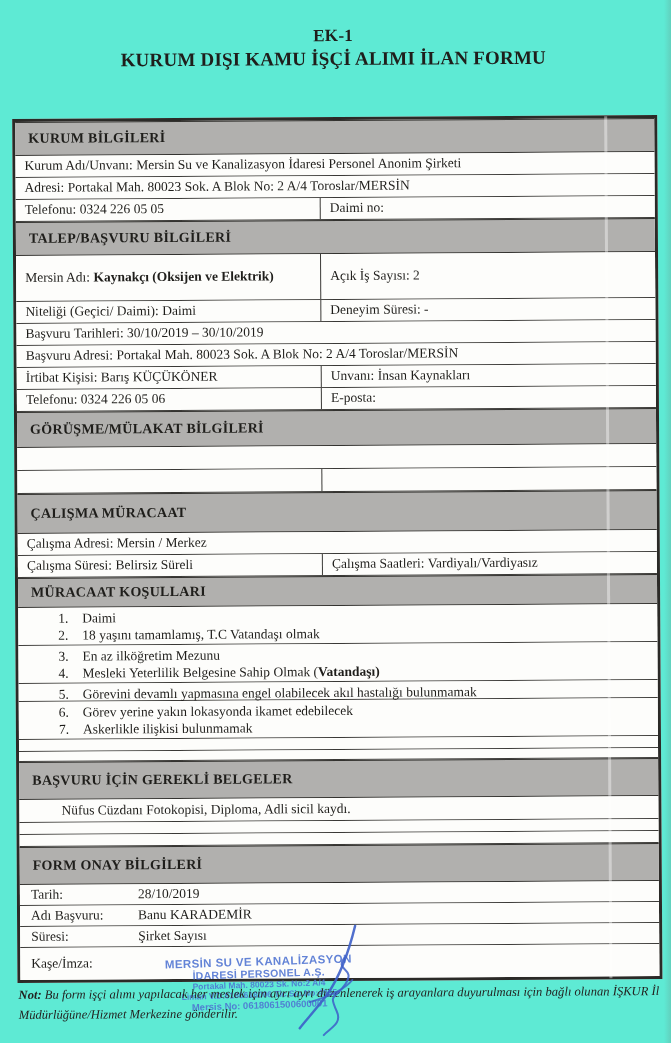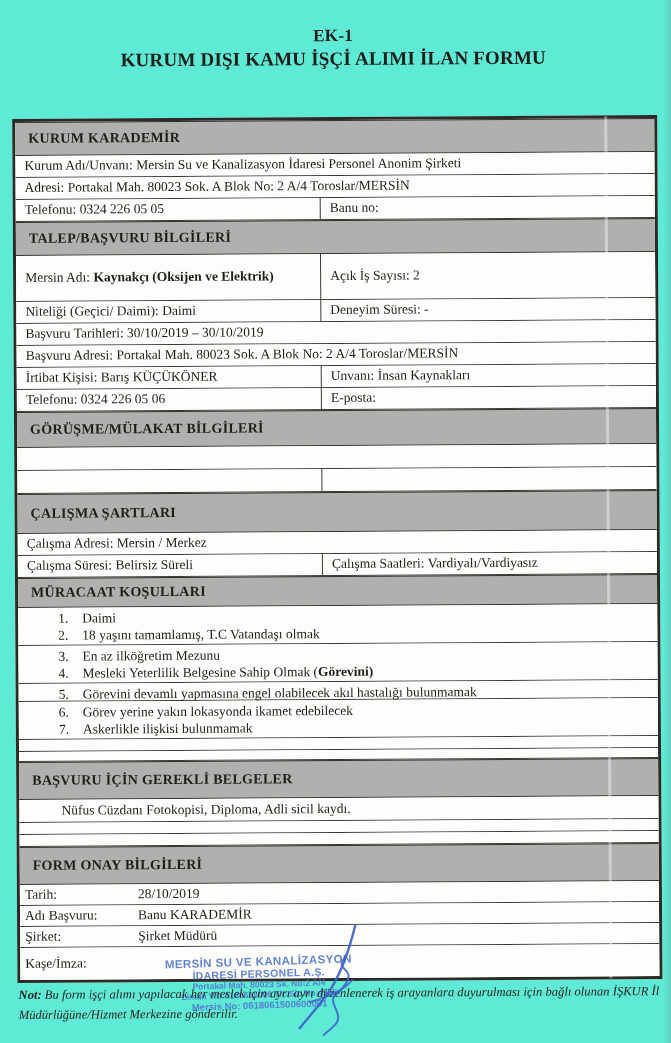--- a/index.html
+++ b/index.html
@@ -50,21 +50,21 @@
   }
   .right-col { flex: 1; align-self: stretch; display: flex; align-items: center; }
   .h34{height:34px} .h36{height:36px} .h38{height:38px} .h40{height:40px}
   .h30{height:30px} .h22{height:22px} .h23{height:23px}
   .h46{height:46px} .h21{height:21px} .h18{height:18px} .h12{height:12px}
   .h10{height:10px} .h32{height:32px}
   .listrow { border-bottom: 1.4px solid #3a3936; padding: 2px 6px 2px 40px; font-size: 13.5px; background:#fdfdfb; }
   .li { display: flex; line-height: 17px; }
   .li .num { width: 24px; flex: 0 0 24px; }
   .onay-row { border-bottom: 1.4px solid #3a3936; display: flex; align-items: center; font-size: 13.5px; background:#fdfdfb; }
-  .onay-row .lbl { display: inline-block; width: 118px; padding-left: 5px; }
+  .onay-row .lbl { display: inline-block; width: 118px; padding-left: 11px; }
   .indent { padding-left: 42px; }
   .note-block {
     position: absolute; left: 15px; top: 984px; width: 648px;
     font-style: italic; font-size: 12.6px; line-height: 1.55;
     color: #232220; z-index: 3;
   }
   .note-block b { font-style: italic; }
   .stamp {
     position: absolute; left: 148px; top: 955px; width: 215px;
     text-align: center;
@@ -91,34 +91,34 @@
   <div class="tilt">
 
     <div class="title-block">
       <div class="title-annex">EK-1</div>
       <div class="title-main">KURUM DIŞI KAMU İŞÇİ ALIMI İLAN FORMU</div>
     </div>
 
     <div class="form-table">
 
       <div class="hdr h34">
-        <span>KURUM KARADEMİR</span>
+        <span>KURUM BİLGİLERİ</span>
       </div>
       <div class="row h22">
         <span class="cell">Kurum Adı/Unvanı: Mersin Su ve Kanalizasyon İdaresi Personel Anonim Şirketi</span>
       </div>
       <div class="row h22">
         <span class="cell">Adresi: Portakal Mah. 80023 Sok. A Blok No: 2 A/4 Toroslar/MERSİN</span>
       </div>
       <div class="row h22">
         <div class="left-col">
           <span class="cell">Telefonu: 0324 226 05 05</span>
         </div>
         <div class="right-col">
-          <span class="cell">Banu no:</span>
+          <span class="cell">Daimi no:</span>
         </div>
       </div>
 
       <div class="hdr h34">
         <span>TALEP/BAŞVURU BİLGİLERİ</span>
       </div>
       <div class="row h46">
         <div class="left-col">
           <span class="cell"><span>Mersin Adı: </span><b>Kaynakçı (Oksijen ve Elektrik)</b></span>
         </div>
@@ -160,21 +160,21 @@
       <div class="hdr h36">
         <span>GÖRÜŞME/MÜLAKAT BİLGİLERİ</span>
       </div>
       <div class="row h23"></div>
       <div class="row h23">
         <div class="left-col"></div>
         <div class="right-col"></div>
       </div>
 
       <div class="hdr h40">
-        <span>ÇALIŞMA ŞARTLARI</span>
+        <span>ÇALIŞMA MÜRACAAT</span>
       </div>
       <div class="row h22">
         <span class="cell">Çalışma Adresi: Mersin / Merkez</span>
       </div>
       <div class="row h22">
         <div class="left-col">
           <span class="cell">Çalışma Süresi: Belirsiz Süreli</span>
         </div>
         <div class="right-col">
           <span class="cell">Çalışma Saatleri: Vardiyalı/Vardiyasız</span>
@@ -194,21 +194,21 @@
           <span>18 yaşını tamamlamış, T.C Vatandaşı olmak</span>
         </div>
       </div>
       <div class="listrow h38">
         <div class="li">
           <span class="num">3.</span>
           <span>En az ilköğretim Mezunu</span>
         </div>
         <div class="li">
           <span class="num">4.</span>
-          <span><span>Mesleki Yeterlilik Belgesine Sahip Olmak (</span><b>Görevini)</b></span>
+          <span><span>Mesleki Yeterlilik Belgesine Sahip Olmak (</span><b>Vatandaşı)</b></span>
         </div>
       </div>
       <div class="listrow h18">
         <div class="li">
           <span class="num">5.</span>
           <span>Görevini devamlı yapmasına engel olabilecek akıl hastalığı bulunmamak</span>
         </div>
       </div>
       <div class="listrow h38">
         <div class="li">
@@ -237,22 +237,22 @@
       </div>
       <div class="onay-row h21">
         <span class="lbl">Tarih:</span>
         <span class="val">28/10/2019</span>
       </div>
       <div class="onay-row h21">
         <span class="lbl">Adı Başvuru:</span>
         <span class="val">Banu KARADEMİR</span>
       </div>
       <div class="onay-row h21">
-        <span class="lbl">Şirket:</span>
-        <span class="val">Şirket Müdürü</span>
+        <span class="lbl">Süresi:</span>
+        <span class="val">Şirket Sayısı</span>
       </div>
       <div class="onay-row h32" style="border-bottom:none;">
         <span class="lbl">Kaşe/İmza:</span>
       </div>
     </div>
 
     <div class="stamp" style="color:#4e73d2;">
       <div class="s1">MERSİN SU VE KANALİZASYON</div>
       <div class="s2">İDARESİ PERSONEL A.Ş.</div>
       <div class="s3">Portakal Mah. 80023 Sk. No:2 A/4</div>

